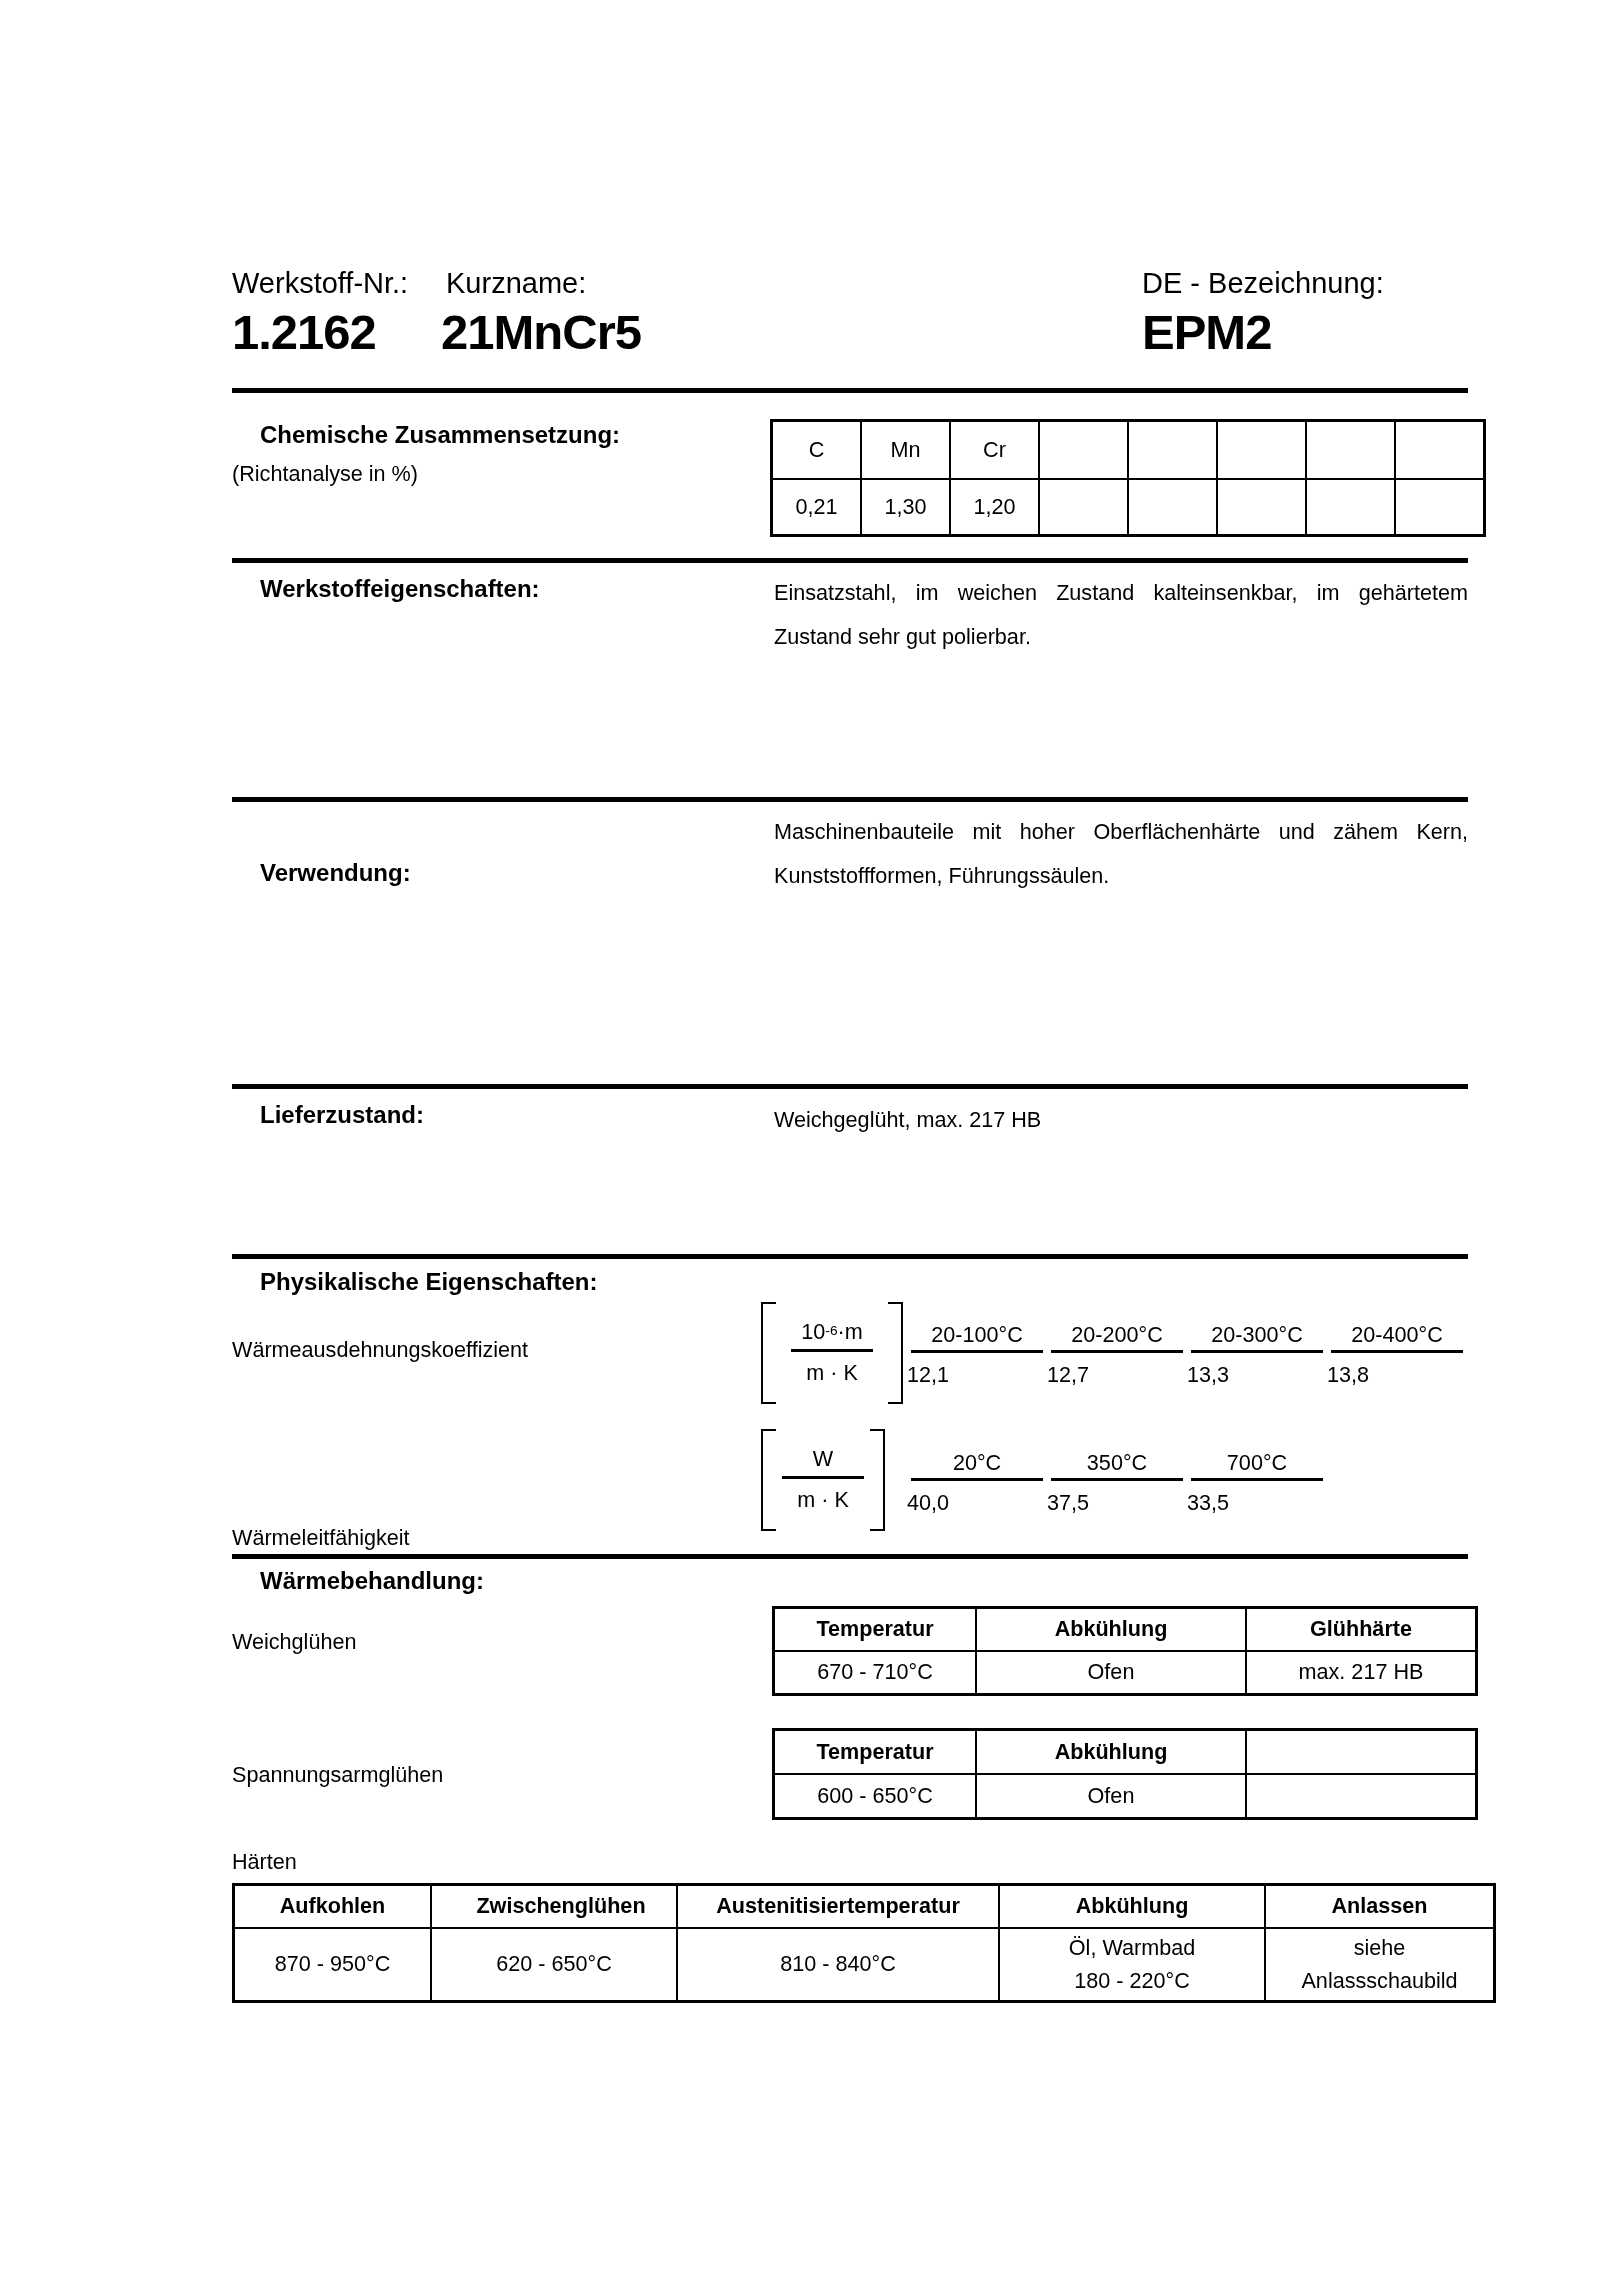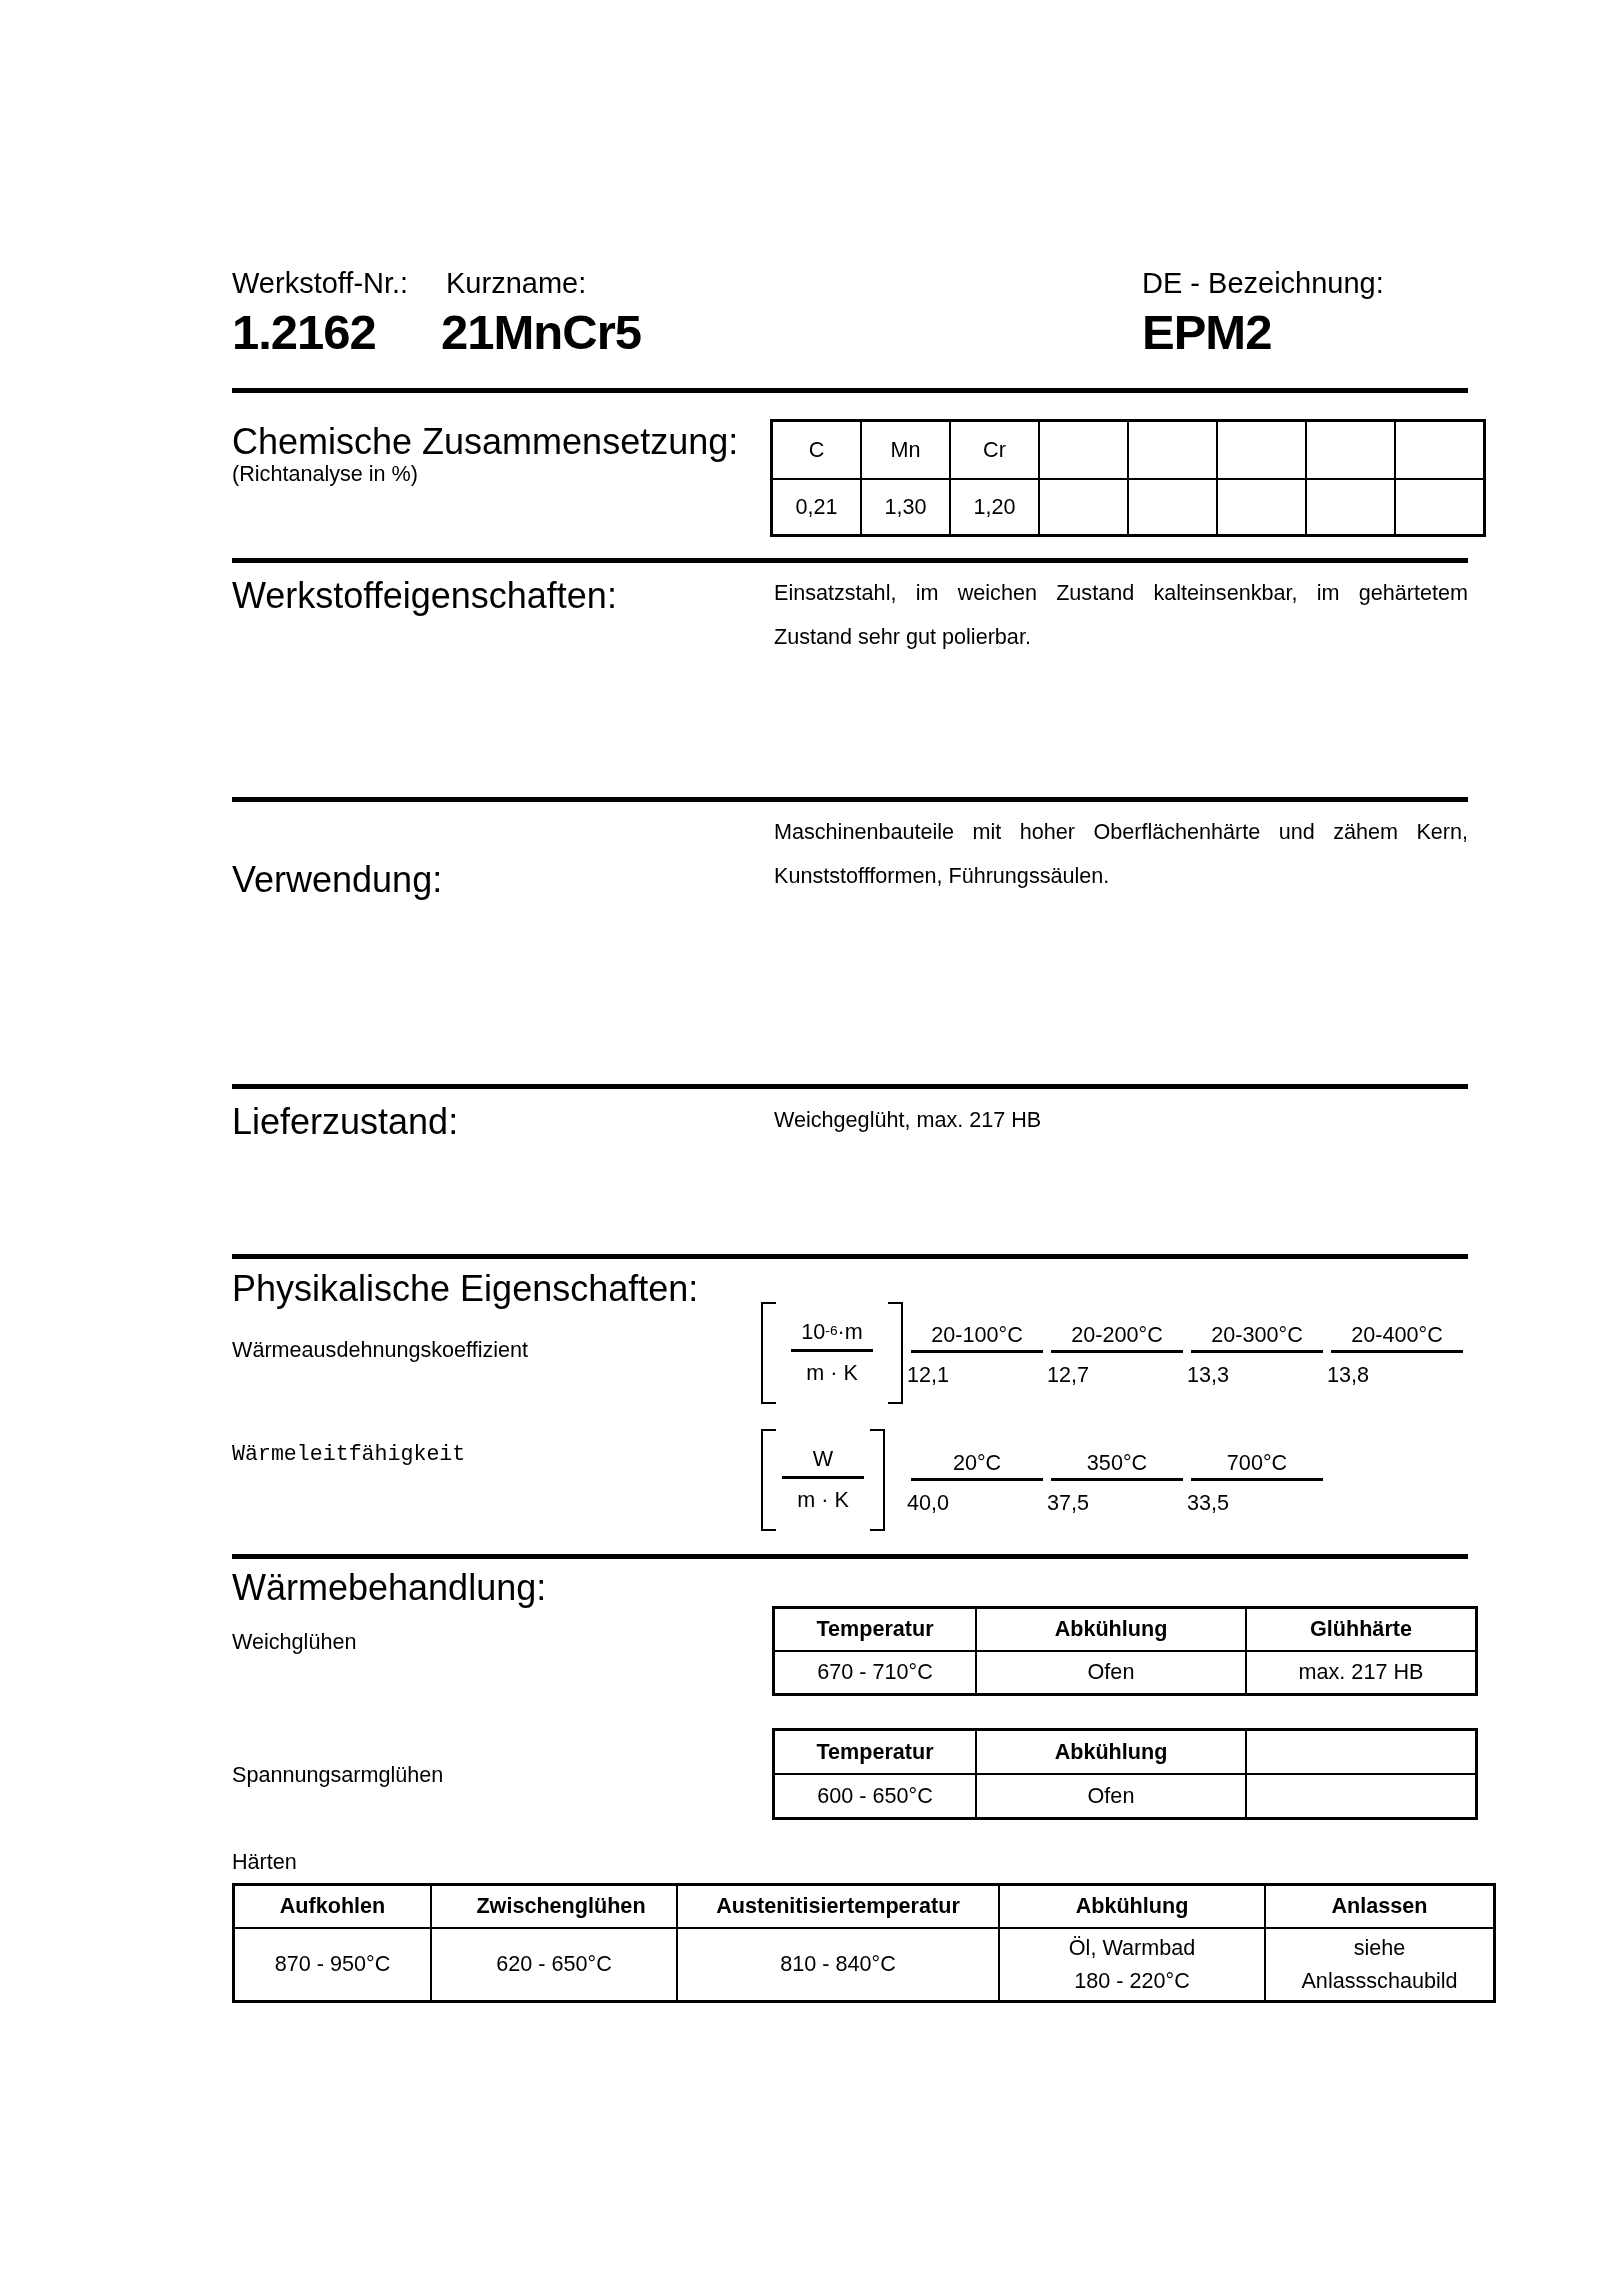--- a/index.html
+++ b/index.html
@@ -9,21 +9,21 @@
     background:#ffffff;
     font-family:"Liberation Sans", sans-serif;
     color:#000;
     overflow:hidden;
   }
   .abs { position:absolute; }
   .hrule { position:absolute; left:232px; width:1236px; height:4.9px; background:#000; }
 
   .small-label { font-size:29px; }
   .big-value  { font-size:49px; font-weight:bold; letter-spacing:-1px; }
-  .sec-title  { font-size:36px; font-weight:normal; }
+  .sec-title  { font-size:24px; font-weight:bold;margin-left:28px; }
   .body-text  { font-size:21.6px; line-height:44px; }
   .just       { text-align:justify; }
   .plain-label{ font-size:21.6px; }
 
   table { border-collapse:collapse; table-layout:fixed; }
   td { border:2.9px solid #000; text-align:center; vertical-align:middle;
        font-size:21.6px; padding:0; overflow:hidden; }
   .tbl-outer { border:3.9px solid #000; }
   td.hd { font-weight:bold; }
   .pre { white-space:pre-line; line-height:33px; }
@@ -140,21 +140,21 @@
       <div class="pcol-bar"></div>
       <div class="pcol-val">13,3</div>
     </div>
     <div class="pcol">
       <div class="pcol-head">20-400°C</div>
       <div class="pcol-bar"></div>
       <div class="pcol-val">13,8</div>
     </div>
   </div>
 
-  <div class="abs plain-label" style="left:232px; top:1442px;font-family:Liberation Mono, monospace;">Wärmeleitfähigkeit</div>
+  <div class="abs plain-label" style="left:232px; top:1525px;">Wärmeleitfähigkeit</div>
 
   <div class="unit-frac" style="left:761px; top:1429px;">
     <span class="bk bk-l"></span>
     <span class="bk bk-r"></span>
     <div class="frac-inner">
       <div class="frac-num">W</div>
       <div class="frac-bar"></div>
       <div class="frac-den">m · K</div>
     </div>
   </div>

